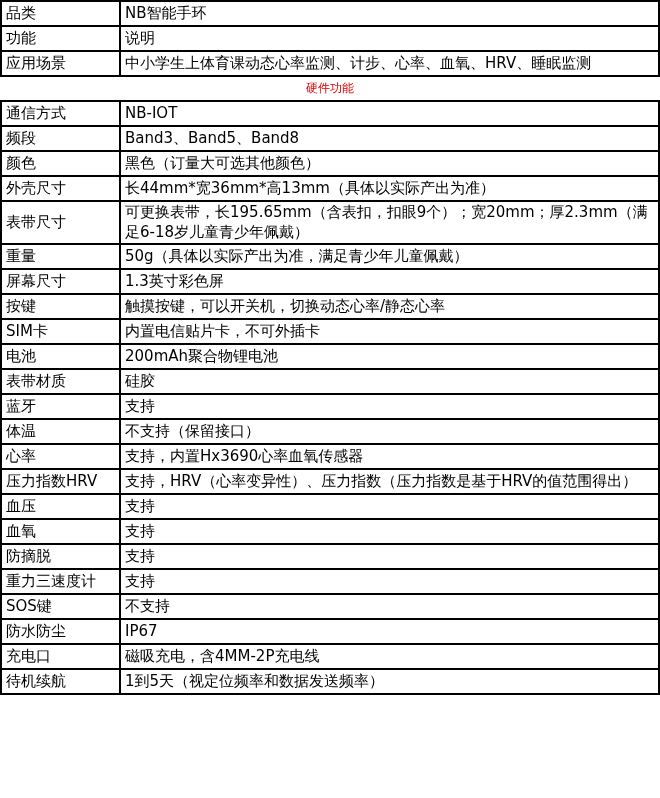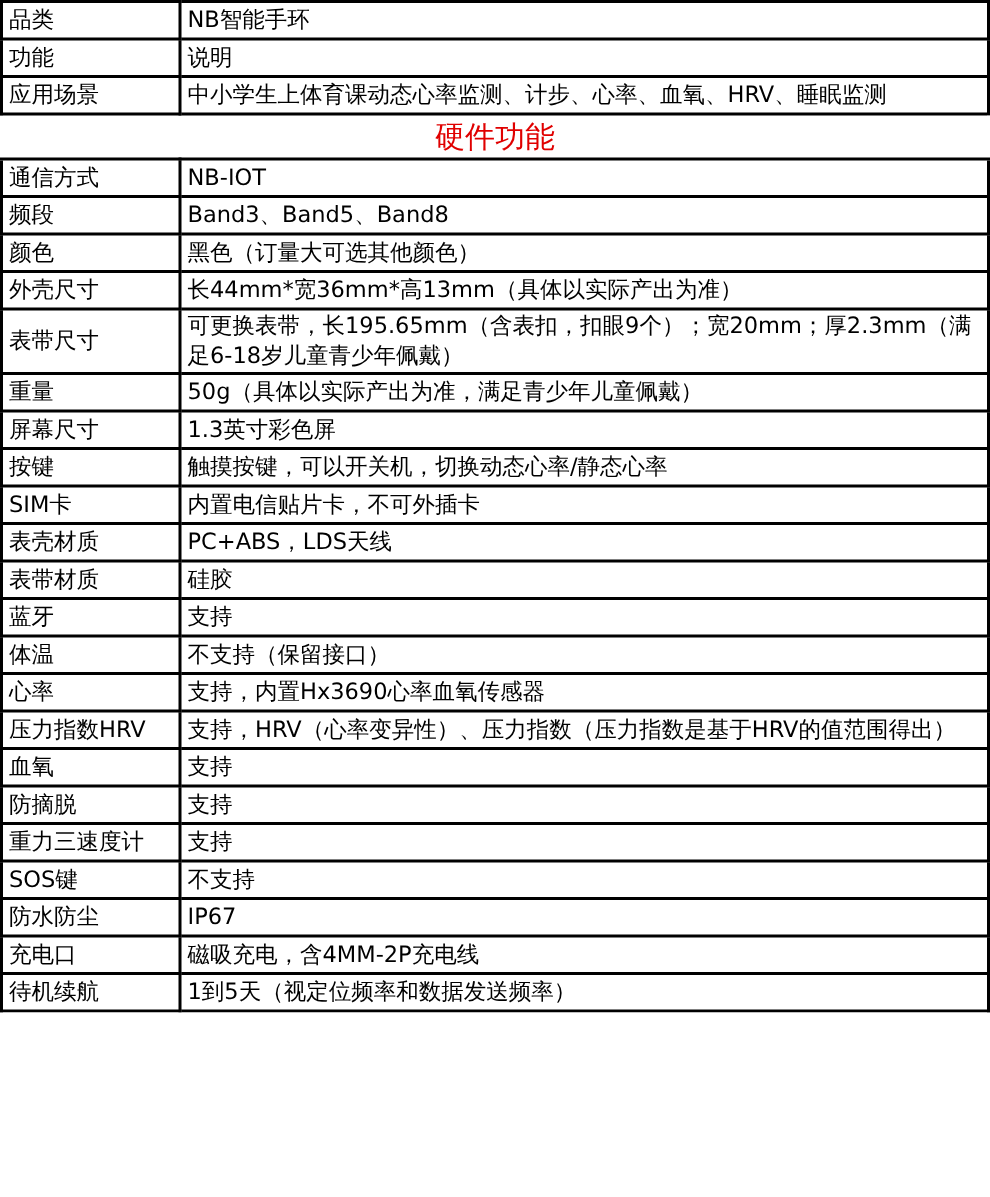--- a/index.html
+++ b/index.html
@@ -32,21 +32,21 @@
     height: 25px;
   }
   td.label-cell {
     width: 109px;
   }
   td.value-cell {
     padding-left: 5px;
   }
   tr.section-row td {
     text-align: center;
-    font-size: 20px;
+    font-size: 12px;
     border-left-color: #ffffff;
     border-right-color: #ffffff;
   }
 </style>
 </head>
 <body>
 
 <table class="spec">
   <tbody>
   <tr>
@@ -107,25 +107,25 @@
   <tr>
     <td class="label-cell">按键</td>
     <td class="value-cell">触摸按键，可以开关机，切换动态心率/静态心率</td>
   </tr>
 
   <tr>
     <td class="label-cell">SIM卡</td>
     <td class="value-cell">内置电信贴片卡，不可外插卡</td>
   </tr>
 
+  <tr>
+    <td class="label-cell">电池</td>
+    <td class="value-cell">200mAh聚合物锂电池</td>
+  </tr>
 
-  <tr>
-    <td class="label-cell">表壳材质</td>
-    <td class="value-cell">PC+ABS，LDS天线</td>
-  </tr>
 
   <tr>
     <td class="label-cell">表带材质</td>
     <td class="value-cell">硅胶</td>
   </tr>
 
 
   <tr>
     <td class="label-cell">蓝牙</td>
     <td class="value-cell">支持</td>
@@ -139,20 +139,24 @@
   <tr>
     <td class="label-cell">心率</td>
     <td class="value-cell">支持，内置Hx3690心率血氧传感器</td>
   </tr>
 
   <tr>
     <td class="label-cell">压力指数HRV</td>
     <td class="value-cell">支持，HRV（心率变异性）、压力指数（压力指数是基于HRV的值范围得出）</td>
   </tr>
 
+  <tr>
+    <td class="label-cell">血压</td>
+    <td class="value-cell">支持</td>
+  </tr>
 
   <tr>
     <td class="label-cell">血氧</td>
     <td class="value-cell">支持</td>
   </tr>
 
   <tr>
     <td class="label-cell">防摘脱</td>
     <td class="value-cell">支持</td>
   </tr>

